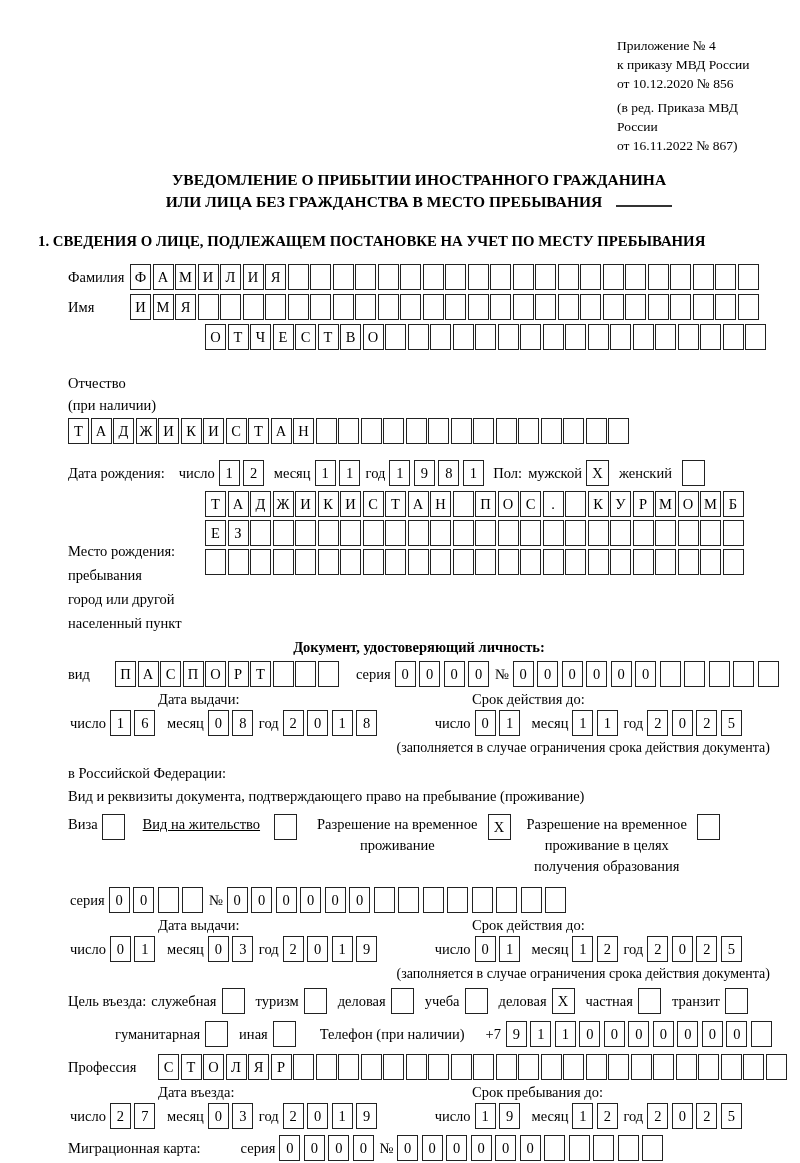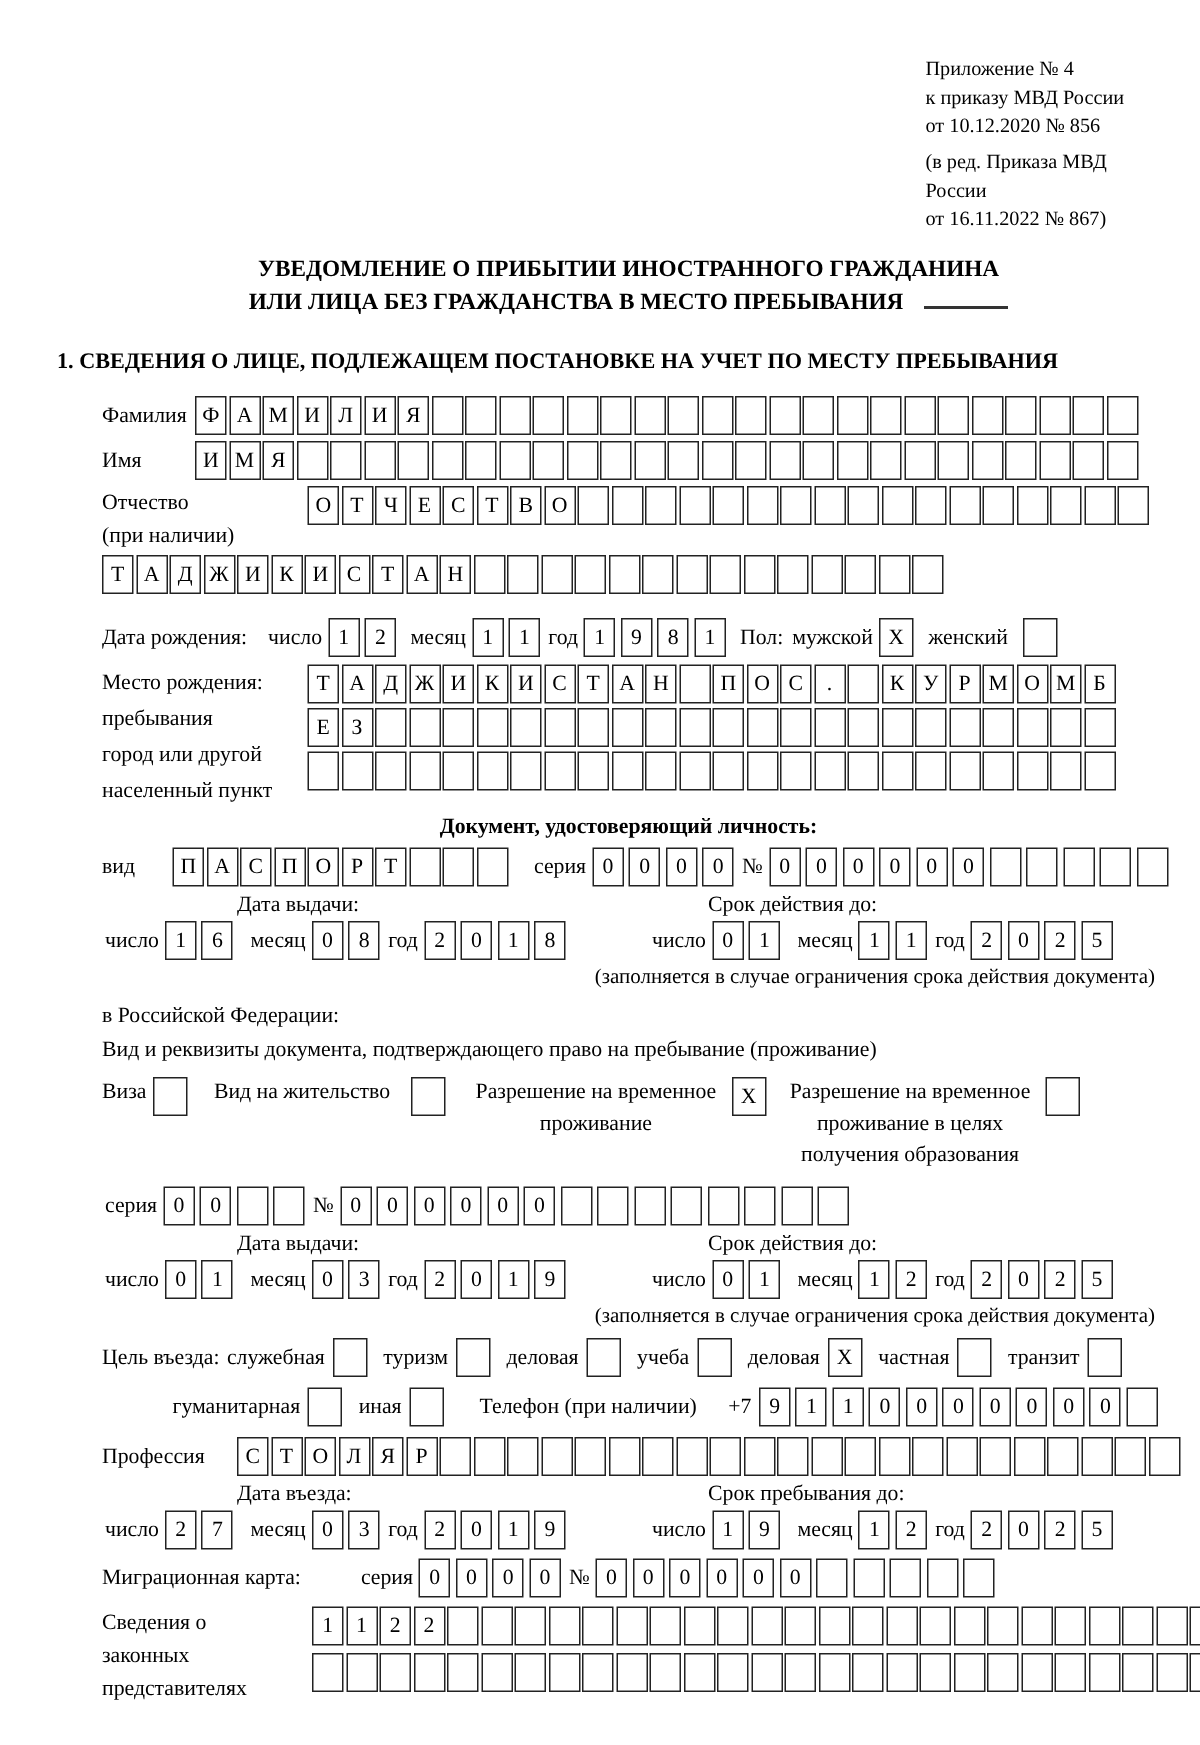--- a/index.html
+++ b/index.html
@@ -18,21 +18,21 @@
   .sec{font-weight:bold;font-size:14.8px;margin:20px 0 14px -30px;}
 
   
   .frow{display:flex;align-items:center;margin-bottom:4px;}
   .frow.top{align-items:flex-start;margin-bottom:2px;}
   .lbl{flex:none;}
   .w62{width:62px;}
   .w117{width:117px;}
   .w137{width:137px;}
   .w47{width:47px;}
-  .lblcol{flex:none;line-height:22px;}
+  .lblcol{flex:none;line-height:22px;margin-top:48px;}
   .lblcol.lh24{line-height:24px;}
   .stack{display:flex;flex-direction:column;gap:3px;}
   .stack.g5{gap:5px;}
 
   
   .cells{display:inline-flex;flex:none;}
   .cell{box-sizing:border-box;flex:none;width:21px;height:26px;border:1.6px solid #222;
         margin-right:1.5px;display:inline-flex;align-items:center;justify-content:center;
         font-size:14.5px;background:#fff;}
   .dcells .cell{margin-right:3.5px;}
@@ -423,21 +423,21 @@
     <div>Вид и реквизиты документа, подтверждающего право на пребывание (проживание)</div>
   </div>
 
   <div class="optrow">
     <div class="opt">
       <span class="txt">Виза</span>
       <span class="cells cbx" style="margin-left:4px;">
           <span class="cell"></span>
         </span>
     </div>
-    <div class="opt" style="margin-left:18px;">
+    <div class="opt" style="margin-left:18px;text-decoration:underline;">
       <span class="txt">Вид на жительство</span>
       <span class="cells cbx" style="margin-left:14px;">
           <span class="cell"></span>
         </span>
     </div>
     <div class="opt" style="margin-left:20px;">
       <span class="txt">
         <div>Разрешение на временное</div>
         <div>проживание</div>
       </span>

